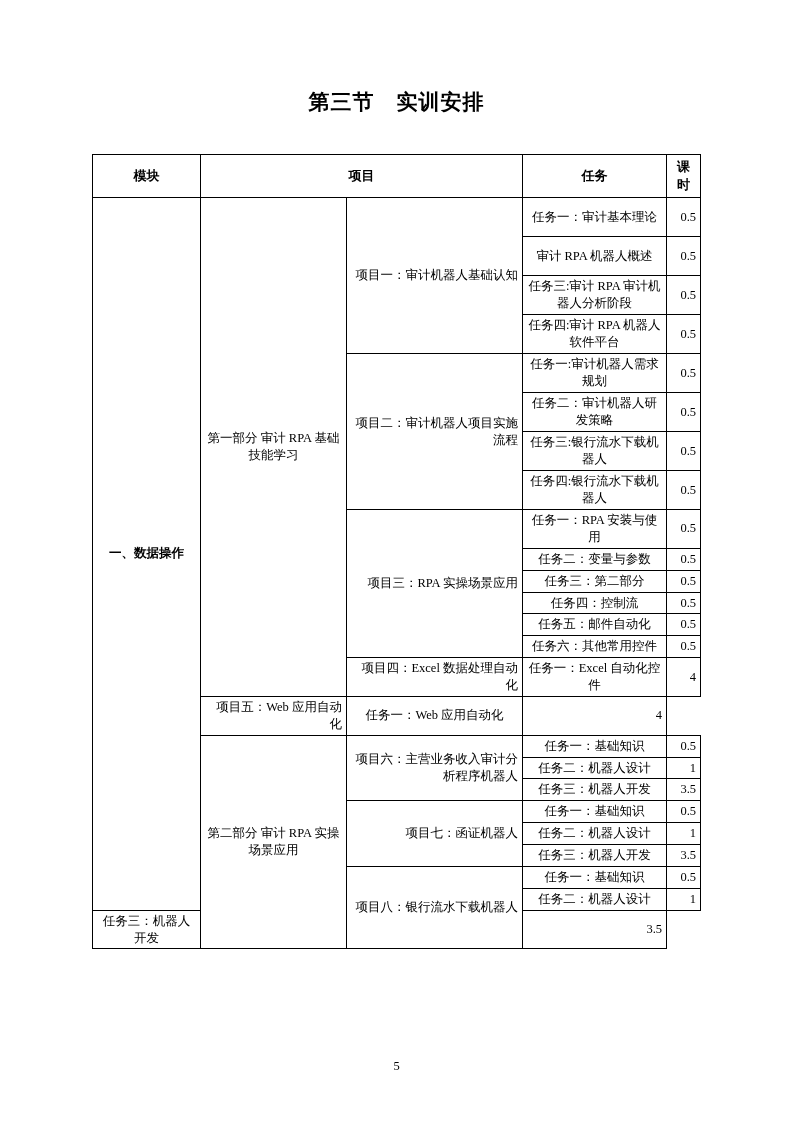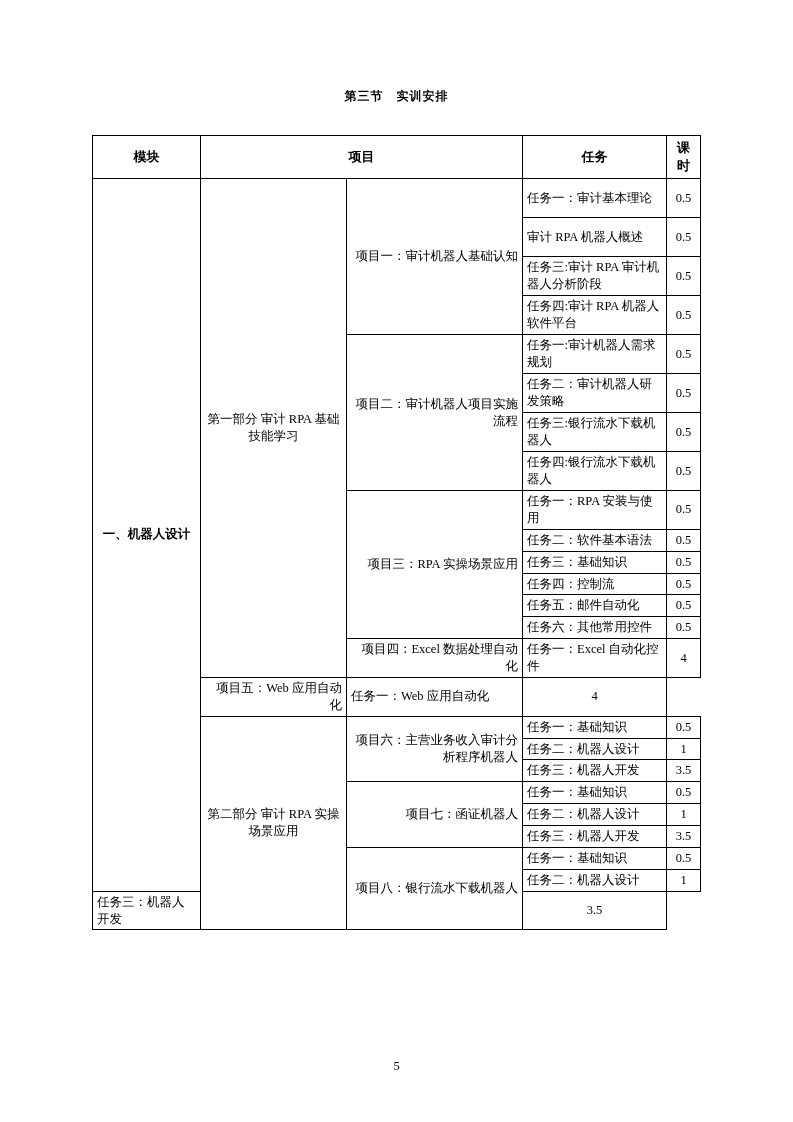--- a/index.html
+++ b/index.html
@@ -18,23 +18,23 @@
     width: 793px;
     height: 1122px;
     box-sizing: border-box;
     padding: 88px 92px 0 92px;
     position: relative;
   }
   .doc-title {
     text-align: center;
     font-family: "Liberation Sans", sans-serif;
     font-weight: bold;
-    font-size: 12px;
+    font-size: 21px;
     letter-spacing: 1px;
-    margin: 0 0 30px 0;
+    margin: 0 0 38px 0;
   }
   table.schedule {
     border-collapse: collapse;
     width: 608px;
     table-layout: fixed;
     margin: 10px auto;
   }
   table.schedule td, table.schedule th {
     border: 1px solid #000000;
     padding: 2px 4px;
@@ -65,26 +65,26 @@
   td.part-cell {
     text-align: center;
     padding-left: 8px;
     font-size: 12.5px;
   }
   td.project-cell {
     text-align: right;
     font-size: 12.5px;
   }
   td.task-cell {
-    text-align: left;
+    text-align: center;
     padding-left: 5px;
     font-size: 12.5px;
   }
   td.hours-cell {
-    text-align: center;
+    text-align: right;
     padding-right: 5px;
     font-size: 12.5px;
   }
   .row-tall td { height: 34px; }
   .page-number {
     position: absolute;
     bottom: 48px;
     left: 0;
     width: 793px;
     text-align: center;
@@ -109,21 +109,21 @@
     <thead>
       <tr>
         <th>模块</th>
         <th colspan="2">项目</th>
         <th>任务</th>
         <th>课时</th>
       </tr>
     </thead>
     <tbody>
         <tr class="row-tall">
-          <td class="module-cell" rowspan="24">一、机器人设计</td>
+          <td class="module-cell" rowspan="24">一、数据操作</td>
           <td class="part-cell" rowspan="15">第一部分 审计 RPA 基础技能学习</td>
           <td class="project-cell" rowspan="4">项目一：审计机器人基础认知</td>
           <td class="task-cell">任务一：审计基本理论</td>
           <td class="hours-cell">0.5</td>
         </tr>
         <tr class="row-tall">
           <td class="task-cell">审计 RPA 机器人概述</td>
           <td class="hours-cell">0.5</td>
         </tr>
         <tr class="row-tall">
@@ -150,25 +150,25 @@
         <tr class="row-tall">
           <td class="task-cell">任务四:银行流水下载机器人</td>
           <td class="hours-cell">0.5</td>
         </tr>
         <tr>
           <td class="project-cell" rowspan="6">项目三：RPA 实操场景应用</td>
           <td class="task-cell">任务一：RPA 安装与使用</td>
           <td class="hours-cell">0.5</td>
         </tr>
         <tr>
-          <td class="task-cell">任务二：软件基本语法</td>
-          <td class="hours-cell">0.5</td>
-        </tr>
-        <tr>
-          <td class="task-cell">任务三：基础知识</td>
+          <td class="task-cell">任务二：变量与参数</td>
+          <td class="hours-cell">0.5</td>
+        </tr>
+        <tr>
+          <td class="task-cell">任务三：第二部分</td>
           <td class="hours-cell">0.5</td>
         </tr>
         <tr>
           <td class="task-cell">任务四：控制流</td>
           <td class="hours-cell">0.5</td>
         </tr>
         <tr>
           <td class="task-cell">任务五：邮件自动化</td>
           <td class="hours-cell">0.5</td>
         </tr>

